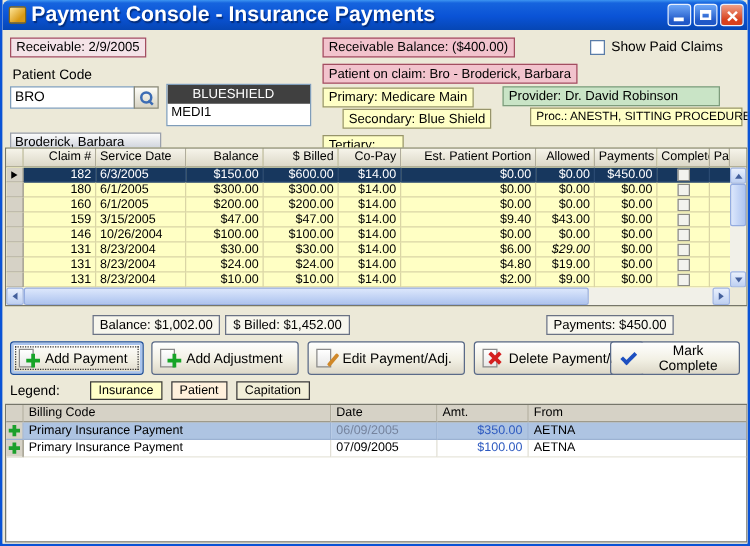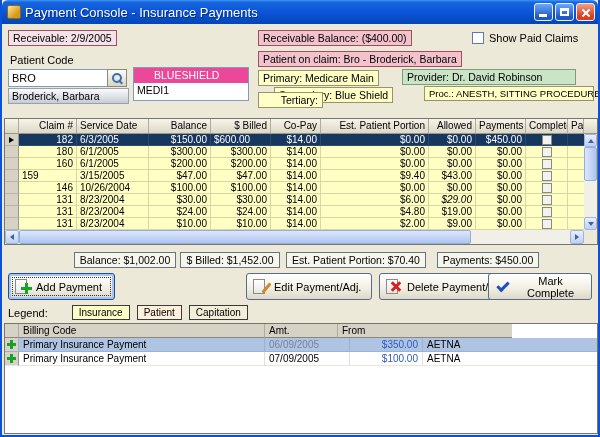--- a/index.html
+++ b/index.html
@@ -9,21 +9,21 @@
   .window { position:relative; width:600px; height:437px;
     border-left:2px solid #0A53D6; border-right:2px solid #0A53D6; border-bottom:2px solid #0A53D6;
     background:#ECE9D8; overflow:hidden; }
 
   
   .titlebar { height:24px; display:flex; align-items:center; padding:0 3px 0 5px;
     background:linear-gradient(180deg,#3D95F2 0%,#1664DE 10%,#0A53D6 55%,#0646B4 100%);
     border-radius:6px 6px 0 0; }
   .app-icon { width:14px; height:14px; border-radius:2px; margin-right:4px; flex:none;
     background:linear-gradient(135deg,#FFE79A,#D99A16 70%); border:1px solid #8A6A10; }
-  .title { color:#fff; font-weight:normal; font-size:13px; text-shadow:1px 1px 1px #032C7A; flex:1;
+  .title { color:#fff; font-weight:bold; font-size:17px; text-shadow:1px 1px 1px #032C7A; flex:1;
     white-space:nowrap; overflow:hidden; }
   .winbtns { display:flex; gap:2px; }
   .winbtn { width:19px; height:18px; border-radius:3px; border:1px solid #E8F0FC; position:relative; cursor:default; }
   .winbtn.min, .winbtn.max { background:linear-gradient(180deg,#6EA8F8,#2058C8 80%); }
   .winbtn.close { background:linear-gradient(180deg,#F0A088,#D8401C 75%); }
   .glyph-min { position:absolute; left:4px; bottom:3px; width:8px; height:3px; background:#fff; }
   .glyph-max { position:absolute; left:4px; top:4px; width:9px; height:8px; border:2px solid #fff; border-top-width:3px; }
   .glyph-x::before, .glyph-x::after { content:''; position:absolute; left:4px; top:8px; width:10px; height:2px; background:#fff; }
   .glyph-x::before { transform:rotate(45deg); }
   .glyph-x::after  { transform:rotate(-45deg); }
@@ -49,23 +49,23 @@
   .search-btn { position:absolute; left:105px; top:45px; width:20px; height:18px;
     border:1px solid #8A8A7A; background:linear-gradient(#FDFDF8,#D8D4C4); display:flex; align-items:center; justify-content:center; }
   .mag { width:12px; height:12px; position:relative; display:inline-block; }
   .mag::before { content:''; position:absolute; left:1px; top:1px; width:6px; height:6px; border:2px solid #3C6CB4; border-radius:50%; }
   .mag::after  { content:''; position:absolute; right:0px; bottom:1px; width:5px; height:2px; background:#3C6CB4; transform:rotate(45deg); }
 
   
   .listbox { position:absolute; left:131px; top:43px; width:116px; height:34px; background:#fff;
     border:1px solid #7F9DB9; overflow:hidden; }
   .listitem { height:15px; line-height:15px; padding:0 3px; font-size:10.5px; }
-  .listitem.selected { background:#ec4899; color:#fff;padding-left:20px; }
-
-  .patientbar { position:absolute; left:6px; top:64px; width:121px; height:16px; line-height:14px;
+  .listitem.selected { background:#404040; color:#fff;padding-left:20px; }
+
+  .patientbar { position:absolute; left:6px; top:82px; width:121px; height:16px; line-height:14px;
     background:linear-gradient(180deg,#FBFBFB,#C6CBD6); border:1px solid #9AA0AC; padding:0 3px; font-size:10.5px; }
 
   
   .claims-grid { position:absolute; left:2px; top:94px; width:594px; height:127px;
     border:1px solid #76766A; background:#FFFFC4; }
   .ghead { position:absolute; left:0; top:0; width:592px; height:15px; display:flex; }
   .hcell { height:15px; line-height:14px; font-size:10px; padding:0 3px; overflow:hidden; white-space:nowrap;
     background:linear-gradient(#F6F4EA,#DCD8C8); border-right:1px solid #B0AC9C; border-bottom:1px solid #9C9888; }
   .hcell.ind { width:14px; padding:0; }
   .hcell.fill { width:13px; border-right:none; padding:0; }
@@ -188,21 +188,21 @@
       <div class="listitem selected">BLUESHIELD</div>
       <div class="listitem">MEDI1</div>
     </div>
 
     <span class="yellowbox" style="left:256px; top:46px;">Primary: Medicare Main</span>
     <span class="greenbox" style="left:400px; top:45px; width:174px;">Provider: Dr. David Robinson</span>
 
     <div class="patientbar">Broderick, Barbara</div>
     <span class="yellowbox" style="left:272px; top:63px;">Secondary: Blue Shield</span>
     <span class="yellowbox" style="left:422px; top:62px; width:170px; font-size:9.5px;">Proc.: ANESTH, SITTING PROCEDURE</span>
-    <span class="yellowbox" style="left:256px; top:68px; width:65px;text-align:right;">Tertiary:</span>
+    <span class="yellowbox" style="left:256px; top:84px; width:65px;">Tertiary:</span>
 
     <div class="claims-grid">
       <div class="ghead" id="claims-head">
           <div class="hcell ind"></div>
           <div class="hcell" style="width: 58px; text-align: right;">Claim #</div>
           <div class="hcell" style="width: 72px; text-align: left;">Service Date</div>
           <div class="hcell" style="width: 62px; text-align: right;">Balance</div>
           <div class="hcell" style="width: 60px; text-align: right;">$ Billed</div>
           <div class="hcell" style="width: 50px; text-align: right;">Co-Pay</div>
           <div class="hcell" style="width: 108px; text-align: right;">Est. Patient Portion</div>
@@ -211,21 +211,21 @@
           <div class="hcell" style="width: 42px; text-align: center;">Complete</div>
           <div class="hcell" style="width: 16px; text-align: left;">Pa</div>
           <div class="hcell fill"></div>
         </div>
       <div class="gbody" id="claims-rows">
           <div class="grow sel">
             <div class="gcell ind arrow"></div>
             <div class="gcell" style="width: 58px; text-align: right;">182</div>
             <div class="gcell" style="width: 72px; text-align: left;">6/3/2005</div>
             <div class="gcell" style="width: 62px; text-align: right;">$150.00</div>
-            <div class="gcell" style="width: 60px; ">$600.00</div>
+            <div class="gcell" style="width: 60px; text-align: right;">$600.00</div>
             <div class="gcell" style="width: 50px; text-align: right;">$14.00</div>
             <div class="gcell" style="width: 108px; text-align: right;">$0.00</div>
             <div class="gcell" style="width: 47px; text-align: right;">$0.00</div>
             <div class="gcell" style="width: 50px; text-align: right;">$450.00</div>
             <div class="gcell complete" style="width: 42px;">
               <span class="gcheck"></span>
             </div>
             <div class="gcell" style="width: 16px; border-right: none;"></div>
           </div>
           <div class="grow">
@@ -253,21 +253,21 @@
             <div class="gcell" style="width: 108px; text-align: right;">$0.00</div>
             <div class="gcell" style="width: 47px; text-align: right;">$0.00</div>
             <div class="gcell" style="width: 50px; text-align: right;">$0.00</div>
             <div class="gcell complete" style="width: 42px;">
               <span class="gcheck"></span>
             </div>
             <div class="gcell" style="width: 16px; border-right: none;"></div>
           </div>
           <div class="grow">
             <div class="gcell ind"></div>
-            <div class="gcell" style="width: 58px; ">159</div>
+            <div class="gcell" style="width: 58px; text-align: right;">159</div>
             <div class="gcell" style="width: 72px; text-align: left;">3/15/2005</div>
             <div class="gcell" style="width: 62px; text-align: right;">$47.00</div>
             <div class="gcell" style="width: 60px; text-align: right;">$47.00</div>
             <div class="gcell" style="width: 50px; text-align: right;">$14.00</div>
             <div class="gcell" style="width: 108px; text-align: right;">$9.40</div>
             <div class="gcell" style="width: 47px; text-align: right;">$43.00</div>
             <div class="gcell" style="width: 50px; text-align: right;">$0.00</div>
             <div class="gcell complete" style="width: 42px;">
               <span class="gcheck"></span>
             </div>
@@ -353,26 +353,29 @@
         <span class="strack"></span>
         <span class="sbtn">
             <span class="tri-r"></span>
           </span>
       </div>
       <div class="scorner"></div>
     </div>
 
     <span class="sumbox" style="left:72px; width:102px;">Balance: $1,002.00</span>
     <span class="sumbox" style="left:178px; width:100px;">$ Billed: $1,452.00</span>
-    <span class="sumbox" style="left:284px; width:140px;">Est. Patient Portion: $70.40</span>
     <span class="sumbox" style="left:435px; width:102px;">Payments: $450.00</span>
 
     <button class="xpbtn focused" style="left:6px; width:107px;">
       <span class="bicon sheet ov-plus"></span>
       <span>Add Payment</span>
+    </button>
+    <button class="xpbtn" style="left:119px; width:118px;">
+      <span class="bicon sheet ov-plus"></span>
+      <span>Add Adjustment</span>
     </button>
     <button class="xpbtn" style="left:244px; width:126px;">
       <span class="bicon sheet ov-pencil"></span>
       <span>Edit Payment/Adj.</span>
     </button>
     <button class="xpbtn" style="left:377px; width:136px;">
       <span class="bicon sheet ov-x"></span>
       <span>Delete Payment/Adj.</span>
     </button>
     <button class="xpbtn" style="left:486px; width:104px;">
@@ -386,20 +389,21 @@
           <span class="legend-box" style="background: rgb(255, 255, 200);">Insurance</span>
           <span class="legend-box" style="background: rgb(255, 240, 220);">Patient</span>
           <span class="legend-box" style="background: rgb(242, 239, 216);">Capitation</span>
         </span>
     </div>
 
     <div class="pay-grid">
       <div class="phead" id="payments-head">
           <div class="pheadcell ind"></div>
           <div class="pheadcell" style="width: 246px;">Billing Code</div>
+          <div class="pheadcell" style="width: 85px;">Date</div>
           <div class="pheadcell" style="width: 73px;">Amt.</div>
           <div class="pheadcell" style="width: 174px; border-right: none;">From</div>
         </div>
       <div id="payments-rows">
           <div class="prow sel2">
             <div class="pcell ind">
               <span class="mini-plus"></span>
             </div>
             <div class="pcell pbill" style="width: 246px; text-align: left;">Primary Insurance Payment</div>
             <div class="pcell pdate" style="width: 85px; text-align: left;">06/09/2005</div>

